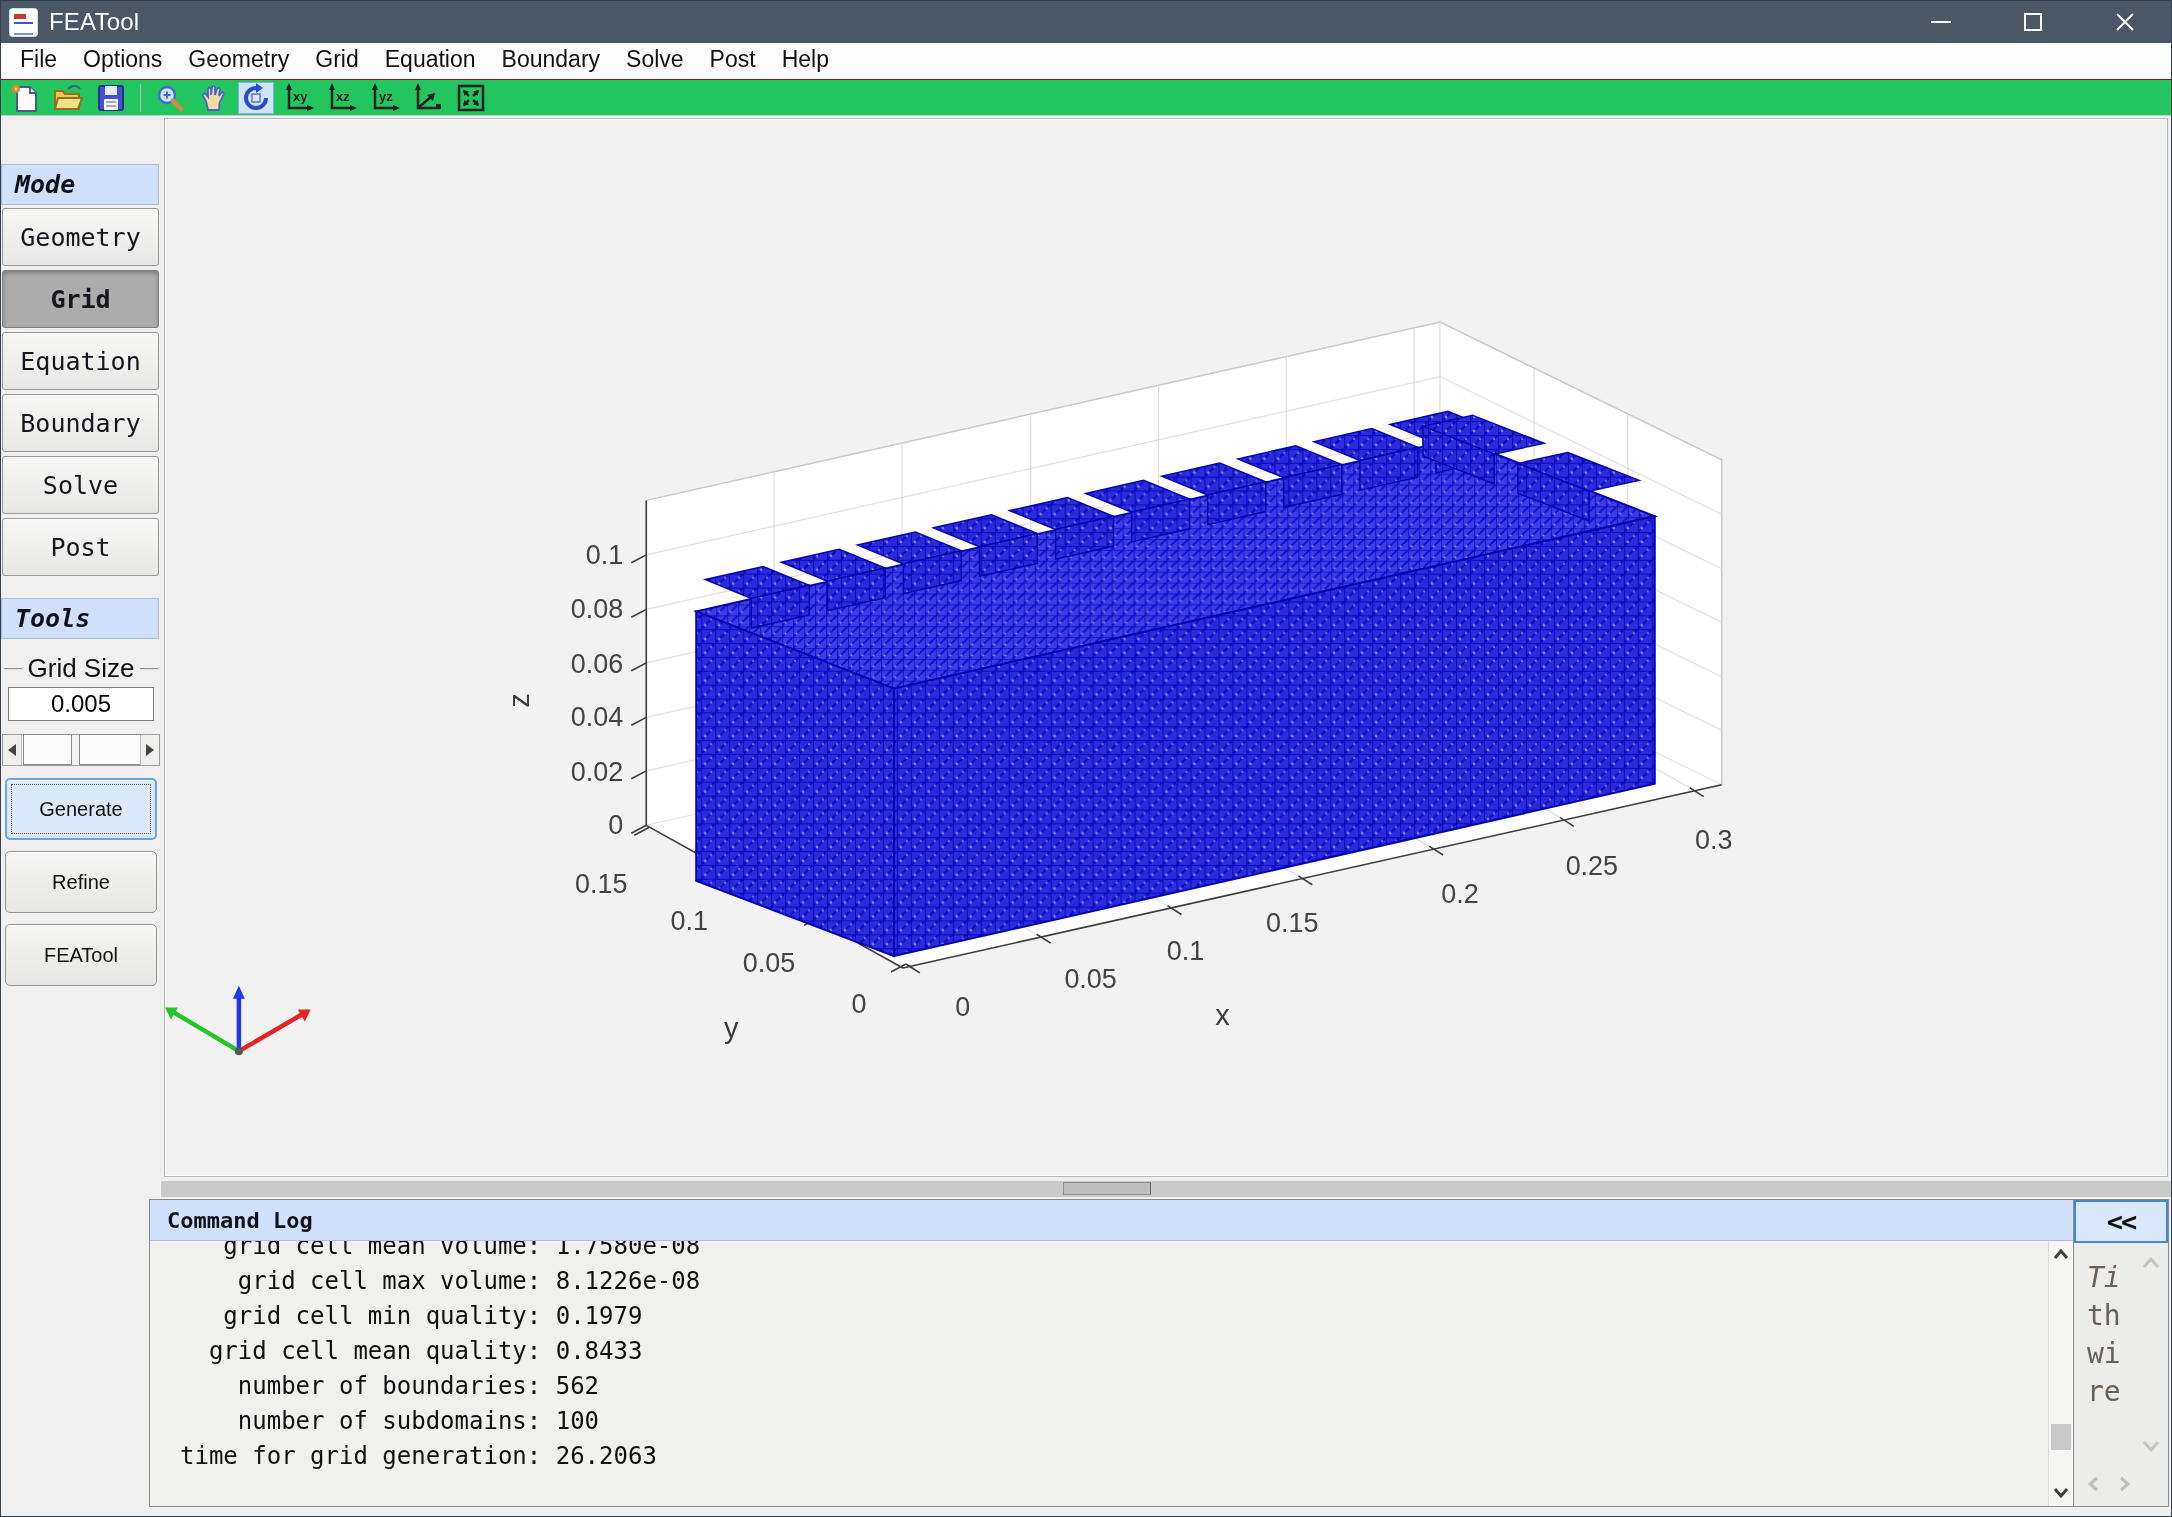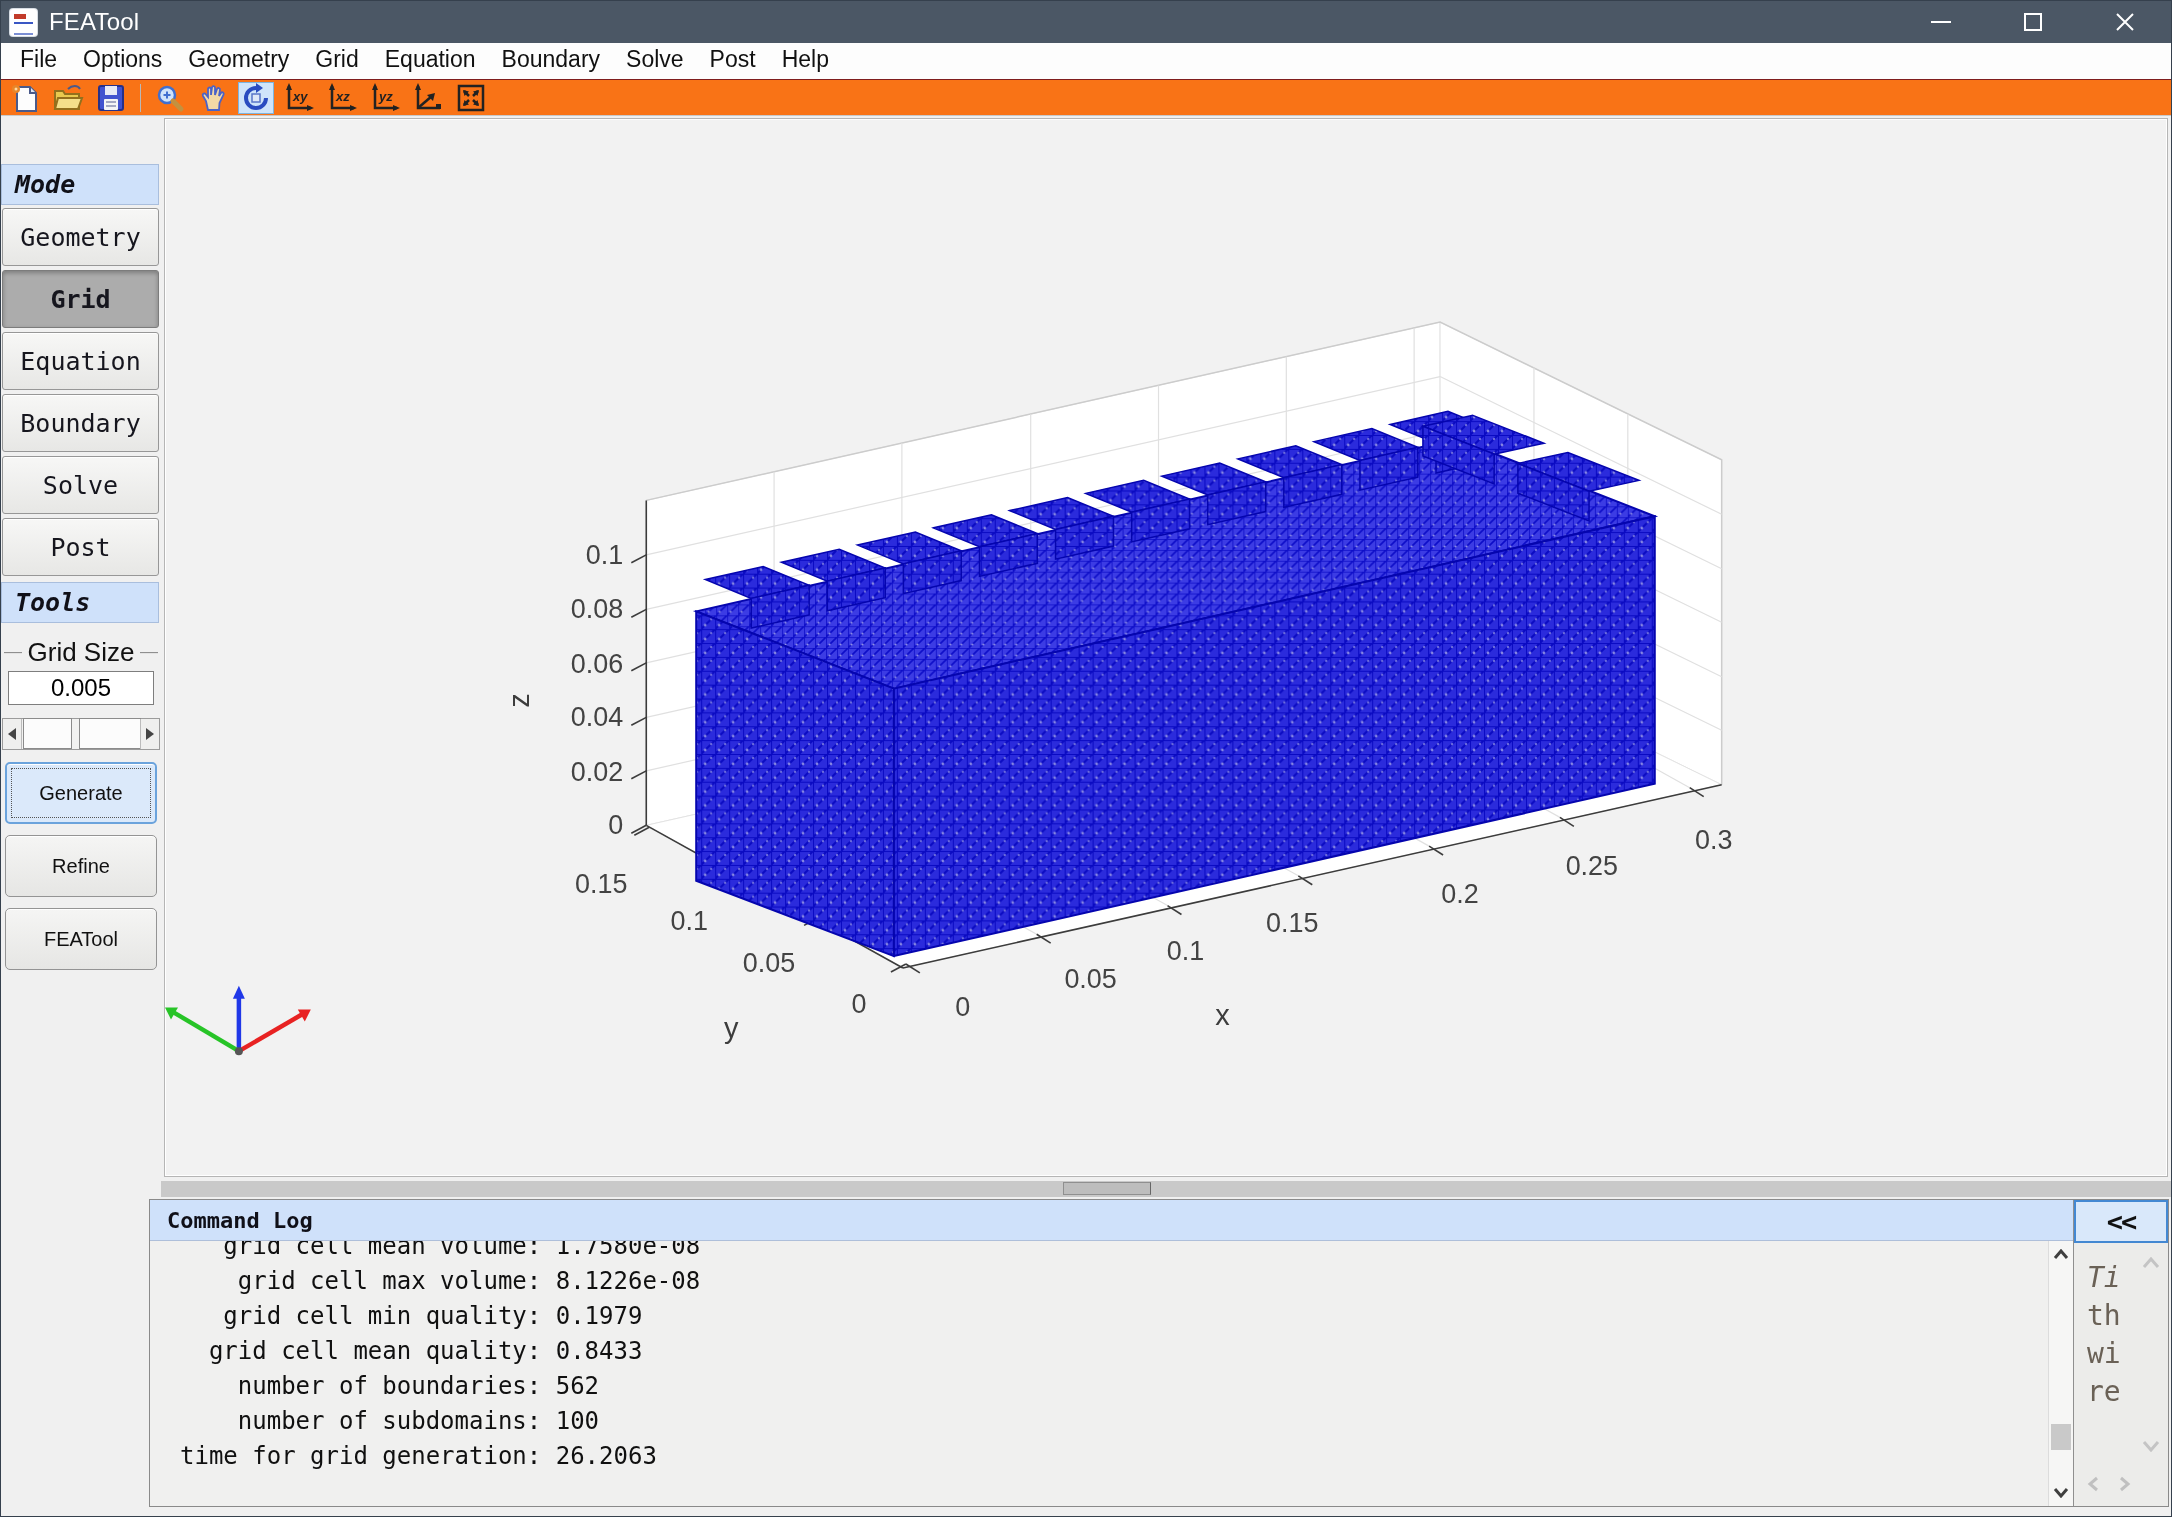--- a/index.html
+++ b/index.html
@@ -20,40 +20,40 @@
   .app-title { color:#fff; font-size:24px; margin-left:12px; letter-spacing:.2px; }
   .win-controls { margin-left:auto; display:flex; height:100%; }
   .win-btn { width:92px; height:100%; display:flex; align-items:center; justify-content:center; cursor:default; }
   .glyph-min { width:20px; height:2px; background:#fff; }
   .glyph-max { width:18px; height:18px; border:2px solid #fff; }
   
   .menubar { height:37px; background:#fdfdfd; border-bottom:1px solid #7f1d1d;
              display:flex; align-items:flex-start; padding-left:6px; }
   .menu-item { font-size:23px; color:#111; padding:3px 13px; }
   
-  .toolbar { height:36px; background:#f97316; border-bottom:1px solid #c9c9c9;
-             display:flex; align-items:center; padding-left:6px; gap:7px;font-style:italic; }
+  .toolbar { height:36px; background:#22c55e; border-bottom:1px solid #c9c9c9;
+             display:flex; align-items:center; padding-left:6px; gap:7px; }
   .tool-btn { width:36px; height:32px; display:flex; align-items:center; justify-content:center; border:1px solid transparent; }
   .tool-btn.active { background:#cfe4fa; border:1px solid #7db4e0; }
   .tool-sep { width:1px; height:28px; background:#b8b8b8; margin:0 4px; }
   
   .content { display:flex; height:1401px; }
   .sidebar { width:160px; background:#f0f0f0; flex:none; padding-top:48px; }
   .main { flex:1; display:flex; flex-direction:column; min-width:0; background:#f0f0f0; }
   
   .side-header { height:41px; margin:0 2px 3px 0; background:#cfe1fa; border:1px solid #a9bedd;
                  font-family:"DejaVu Sans Mono", monospace; font-weight:bold; font-size:25px; color:#101018;
                  display:flex; align-items:center; padding-left:13px;font-style:italic; }
   .mode-btn { display:block; width:157px; height:58px; margin:0 2px 4px 1px;
               font-family:"DejaVu Sans Mono", monospace; font-size:25px; color:#16161e;
               background:linear-gradient(#f7f7f6,#e7e7e5); border:1px solid #979797; border-radius:3px;
               box-shadow: inset 0 1px 0 #ffffff; text-align:center; }
   .mode-btn.active { background:#acacac; font-weight:bold;
               box-shadow: inset 0 2px 4px rgba(0,0,0,.28); border-color:#7c7c7c; }
-  .tools-header { margin-top:6px; }
+  .tools-header { margin-top:22px; }
   fieldset.gridsize { border:none; border-top:2px groove #e3e3e3; margin:14px 3px 0 3px; padding:0 0 4px 0; }
   fieldset.gridsize legend { font-size:26px; color:#111; padding:0 6px; margin:0 auto; }
   .gridsize input { display:block; width:146px; height:34px; margin:3px auto 0 auto; border:1px solid #7e7e7e;
                     font-size:24px; text-align:center; font-family:"Liberation Sans", sans-serif; background:#fff; }
   .slider { position:relative; height:32px; margin:9px 1px 0 1px; background:#f2f2f1;
             border:1px solid #9b9b9b; }
   .sl-arrow { position:absolute; top:0; width:19px; height:30px; background:#efefee; display:flex; align-items:center; justify-content:center; }
   .sl-left { left:0; border-right:1px solid #bbb; }
   .sl-right { right:0; border-left:1px solid #bbb; }
   .tri-l { width:0; height:0; border-top:6px solid transparent; border-bottom:6px solid transparent; border-right:8px solid #444; }

